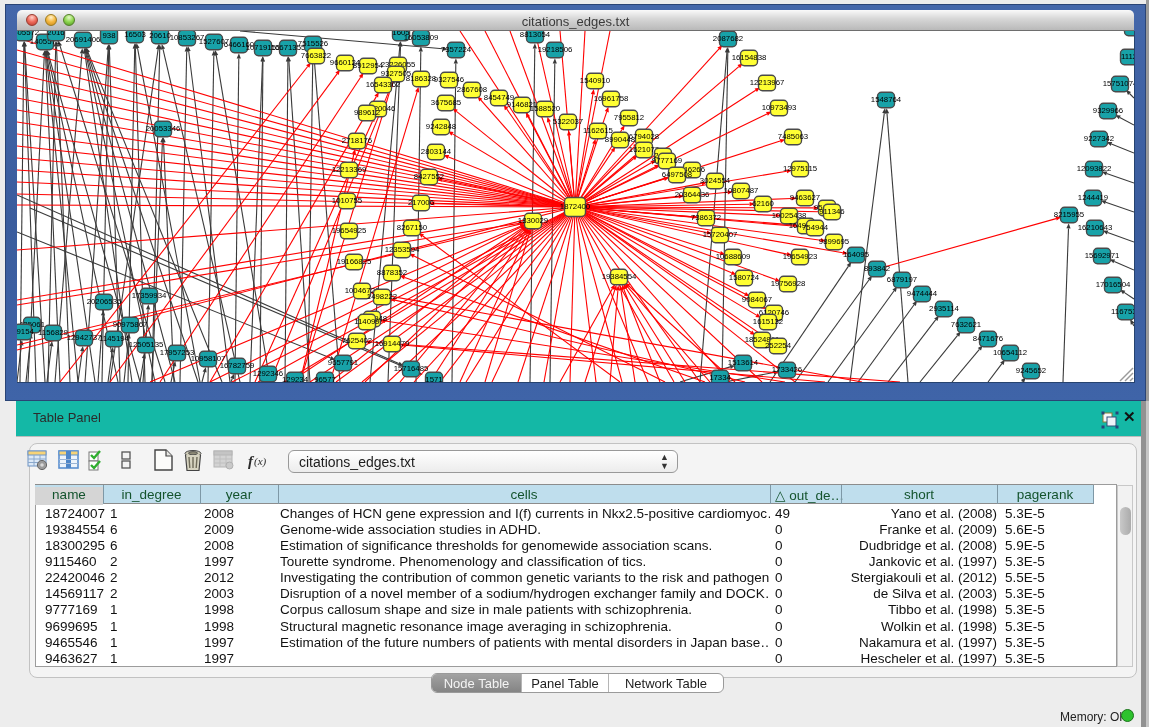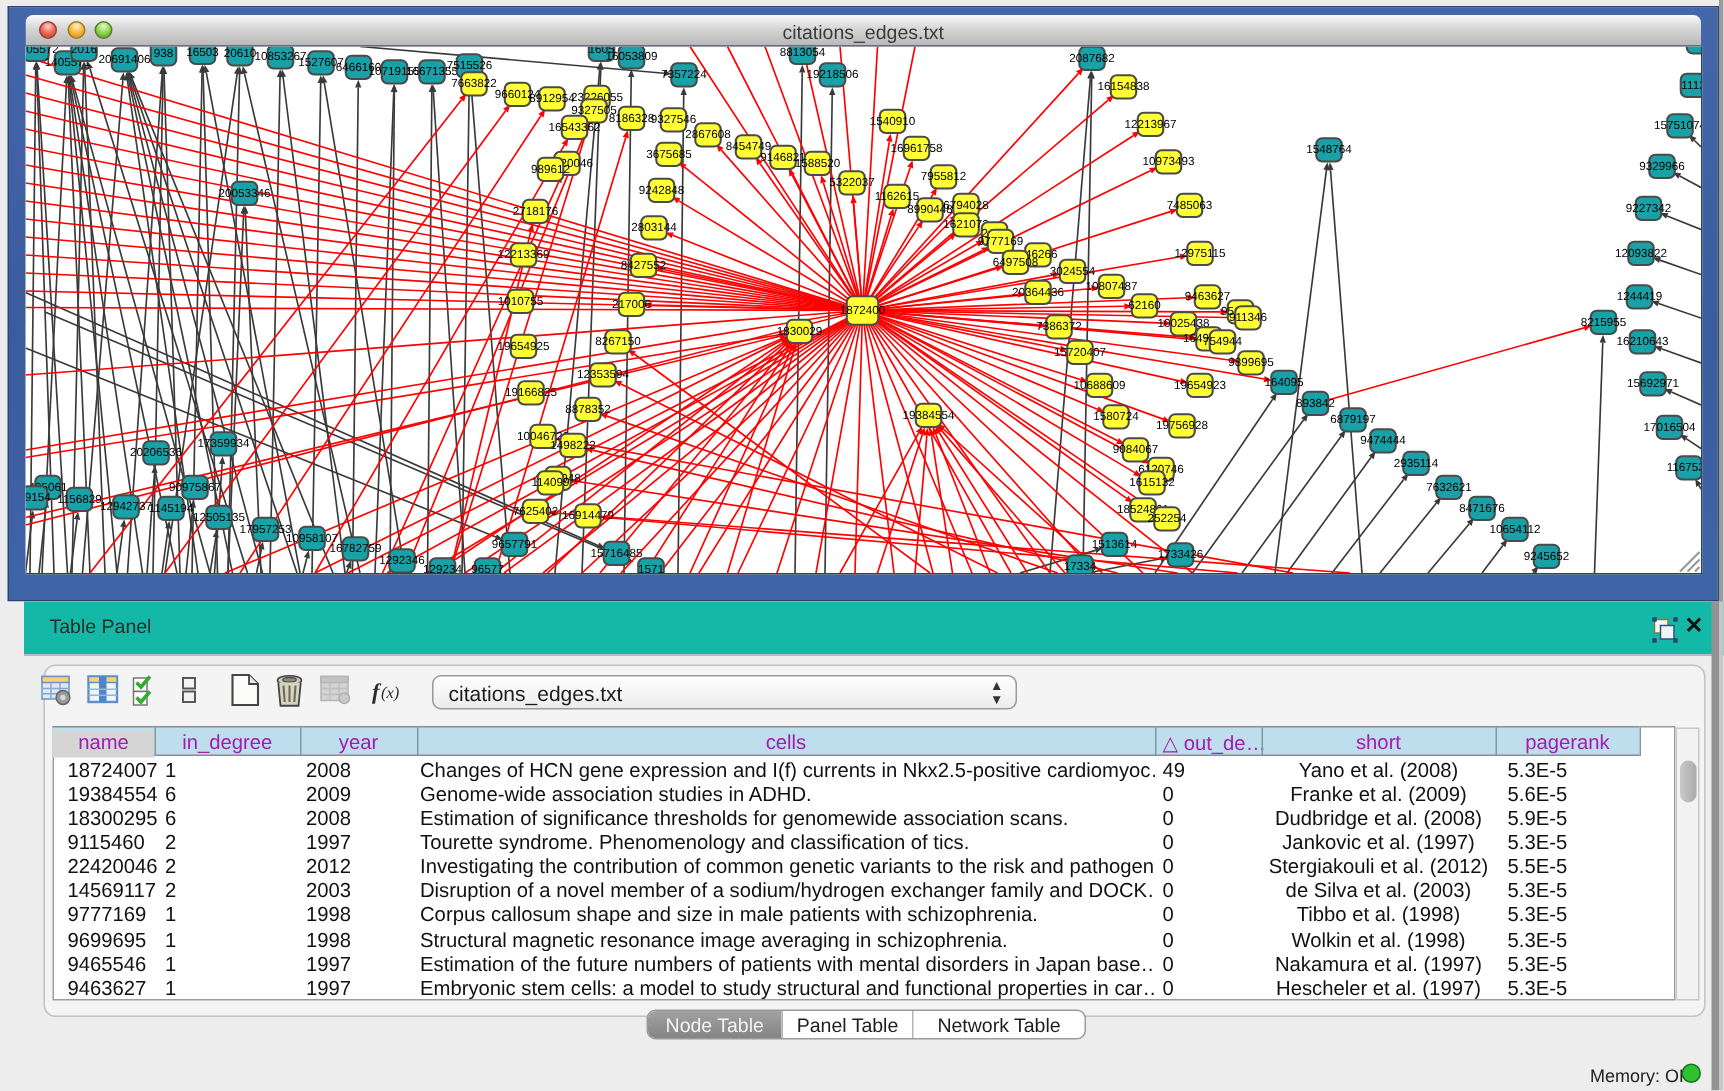--- a/index.html
+++ b/index.html
@@ -24,30 +24,30 @@
 #pclose { position:absolute; left:1123px; top:408px; font-size:15px; font-weight:bold; color:#111; }
 #inner { position:absolute; left:29px; top:443px; width:1108px; height:235px;
   background:#f4f4f4; border:1px solid #c2c2c2; border-radius:8px; }
 #dropdown { position:absolute; left:288px; top:450px; width:390px; height:23px;
   background:linear-gradient(180deg,#ffffff,#ececec); border:1px solid #999; border-radius:6px; }
 #dropdown span { position:absolute; left:10px; top:3px; font-size:14px; color:#1c1c1c; }
 #stepper { position:absolute; right:8px; top:2px; font-size:9px; color:#333; line-height:9px; }
 
 #thead { position:absolute; left:35px; top:484px; width:1058px; height:20px;
   background:#bfdeed; border-top:1px solid #8c8c8c; border-bottom:1px solid #8c8c8c; }
-#thead .h { position:absolute; top:2px; font-size:13.5px; color:#a21caf; text-align:center; white-space:nowrap; }
+#thead .h { position:absolute; top:2px; font-size:13.5px; color:#14532d; text-align:center; white-space:nowrap; }
 .hsep { position:absolute; top:485px; width:1px; height:19px; background:#7e98a6; }
 .trow { position:absolute; left:35px; width:1082px; height:16.2px; font-size:13.5px; color:#111; }
 .trow span { position:absolute; white-space:nowrap; overflow:hidden; }
 .c0 { left:10px; width:85px; }
 .c1 { left:75px; width:90px; }
 .c2 { left:169px; width:75px; }
 .c3 { left:245px; width:490px; }
 .c4 { left:740px; width:60px; }
-.c5 { left:806px; width:156px; text-align:center; }
+.c5 { left:806px; width:156px; text-align:right; }
 .c6 { left:970px; width:120px; }
 #tblbox { position:absolute; left:35px; top:484px; width:1082px; height:183px;
   background:#fff; border:1px solid #9c9c9c; }
 #vscroll { position:absolute; left:1117px; top:485px; width:16px; height:182px;
   background:#f2f2f2; border:1px solid #c8c8c8; }
 #vthumb { position:absolute; left:1119.5px; top:507px; width:11px; height:28px;
   background:linear-gradient(90deg,#c9c9c9,#ababab); border-radius:6px; }
 
 #tabs { position:absolute; left:431px; top:673px; height:20px; display:flex;
   border:1px solid #9a9a9a; border-radius:6px; overflow:hidden; background:#fff; }
@@ -921,21 +921,20 @@
     <span class="c2">1997</span>
 <span class="c3">Estimation of the future numbers of patients with mental disorders in Japan base…</span>
     <span class="c4">0</span>
     <span class="c5">Nakamura et al. (1997)</span>
     <span class="c6">5.3E-5</span>
   </div>
 <div class="trow" style="top:650.8px">
 <span class="c0">9463627</span>
     <span class="c1">1</span>
     <span class="c2">1997</span>
-<span class="c3">Embryonic stem cells: a model to study structural and functional properties in car…</span>
     <span class="c4">0</span>
     <span class="c5">Hescheler et al. (1997)</span>
     <span class="c6">5.3E-5</span>
   </div>
 <div id="vscroll"></div>
 <div id="vthumb"></div>
 <div id="tabs">
     <div id="tab1">Node Table</div>
     <div id="tab2">Panel Table</div>
     <div id="tab3">Network Table</div>

